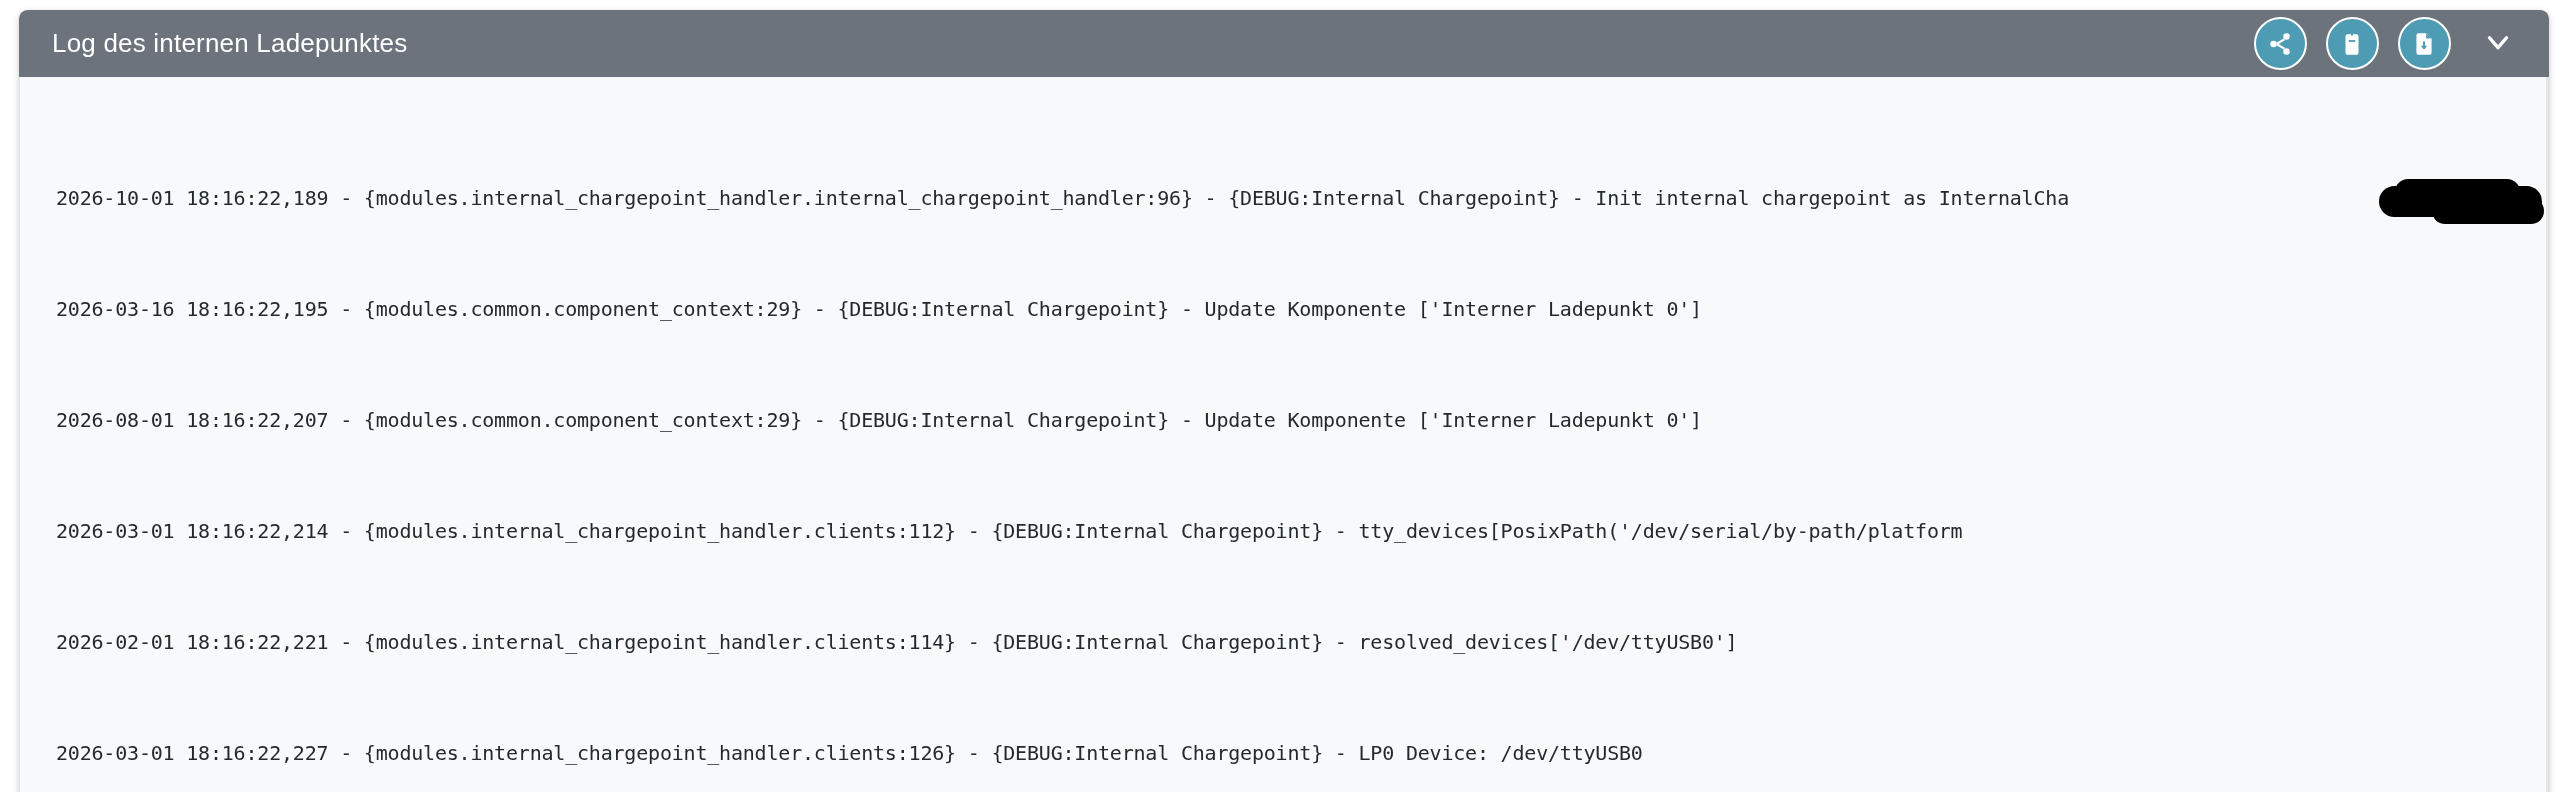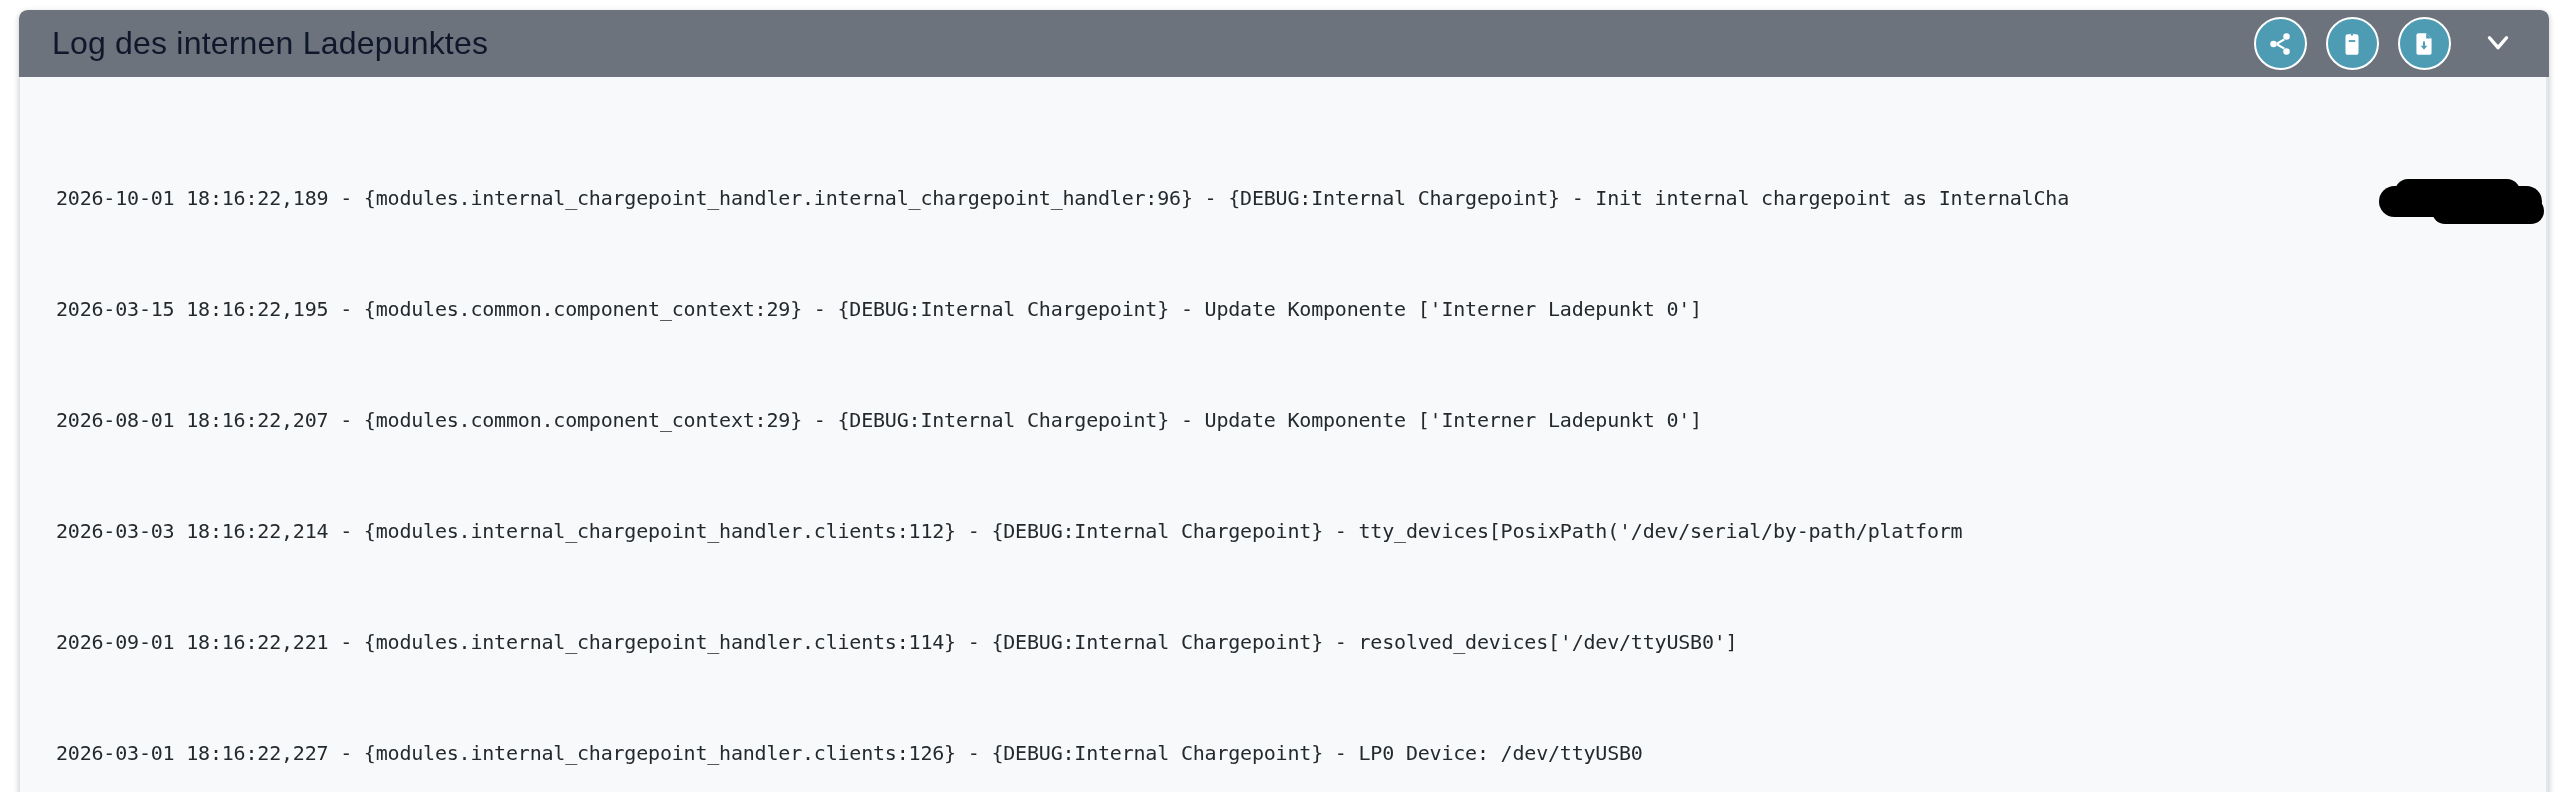--- a/index.html
+++ b/index.html
@@ -37,22 +37,22 @@
     border-top-left-radius: 8.6px;
     border-top-right-radius: 8.6px;
     display: flex;
     align-items: center;
     justify-content: space-between;
     padding: 0 29px 0 33px;
     box-sizing: border-box;
   }
 
   .card-title {
-    color: #0f172a;
-    font-size: 32px;
+    color: #ffffff;
+    font-size: 26px;
     font-weight: 400;
     letter-spacing: 0.2px;
     font-family: "Liberation Sans", sans-serif;
     white-space: nowrap;
     text-align: right;
   }
 
   .header-actions {
     display: flex;
     align-items: center;
@@ -207,24 +207,24 @@
             </svg>
           </span>
         </div>
 
       </div>
     </div>
 
     <div class="card-body">
       <div class="log">
         <div class="log-line">2026-10-01 18:16:22,189 - {modules.internal_chargepoint_handler.internal_chargepoint_handler:96} - {DEBUG:Internal Chargepoint} - Init internal chargepoint as InternalCha</div>
-        <div class="log-line">2026-03-15 18:16:22,195 - {modules.common.component_context:29} - {DEBUG:Internal Chargepoint} - Update Komponente ['Interner Ladepunkt 0']</div>
+        <div class="log-line">2026-03-16 18:16:22,195 - {modules.common.component_context:29} - {DEBUG:Internal Chargepoint} - Update Komponente ['Interner Ladepunkt 0']</div>
         <div class="log-line">2026-08-01 18:16:22,207 - {modules.common.component_context:29} - {DEBUG:Internal Chargepoint} - Update Komponente ['Interner Ladepunkt 0']</div>
-        <div class="log-line">2026-03-03 18:16:22,214 - {modules.internal_chargepoint_handler.clients:112} - {DEBUG:Internal Chargepoint} - tty_devices[PosixPath('/dev/serial/by-path/platform</div>
-        <div class="log-line">2026-09-01 18:16:22,221 - {modules.internal_chargepoint_handler.clients:114} - {DEBUG:Internal Chargepoint} - resolved_devices['/dev/ttyUSB0']</div>
+        <div class="log-line">2026-03-01 18:16:22,214 - {modules.internal_chargepoint_handler.clients:112} - {DEBUG:Internal Chargepoint} - tty_devices[PosixPath('/dev/serial/by-path/platform</div>
+        <div class="log-line">2026-02-01 18:16:22,221 - {modules.internal_chargepoint_handler.clients:114} - {DEBUG:Internal Chargepoint} - resolved_devices['/dev/ttyUSB0']</div>
         <div class="log-line">2026-03-01 18:16:22,227 - {modules.internal_chargepoint_handler.clients:126} - {DEBUG:Internal Chargepoint} - LP0 Device: /dev/ttyUSB0</div>
         
         
         
         
         
         
         
         
         

